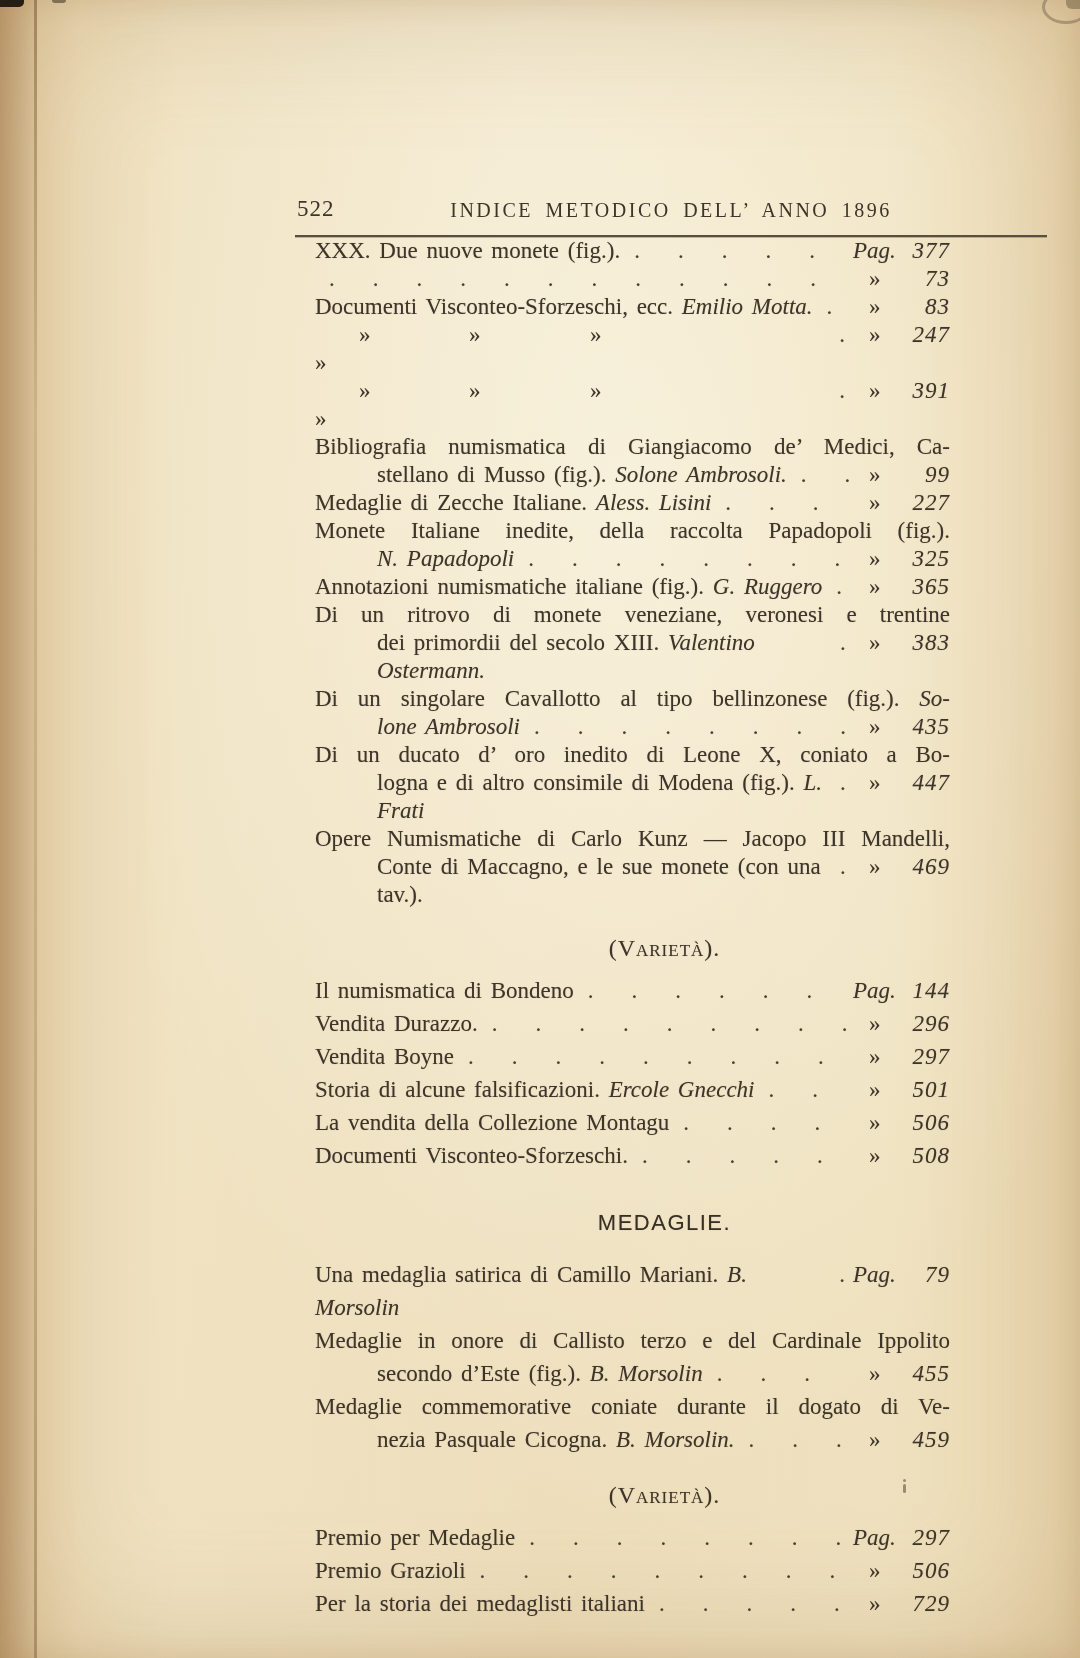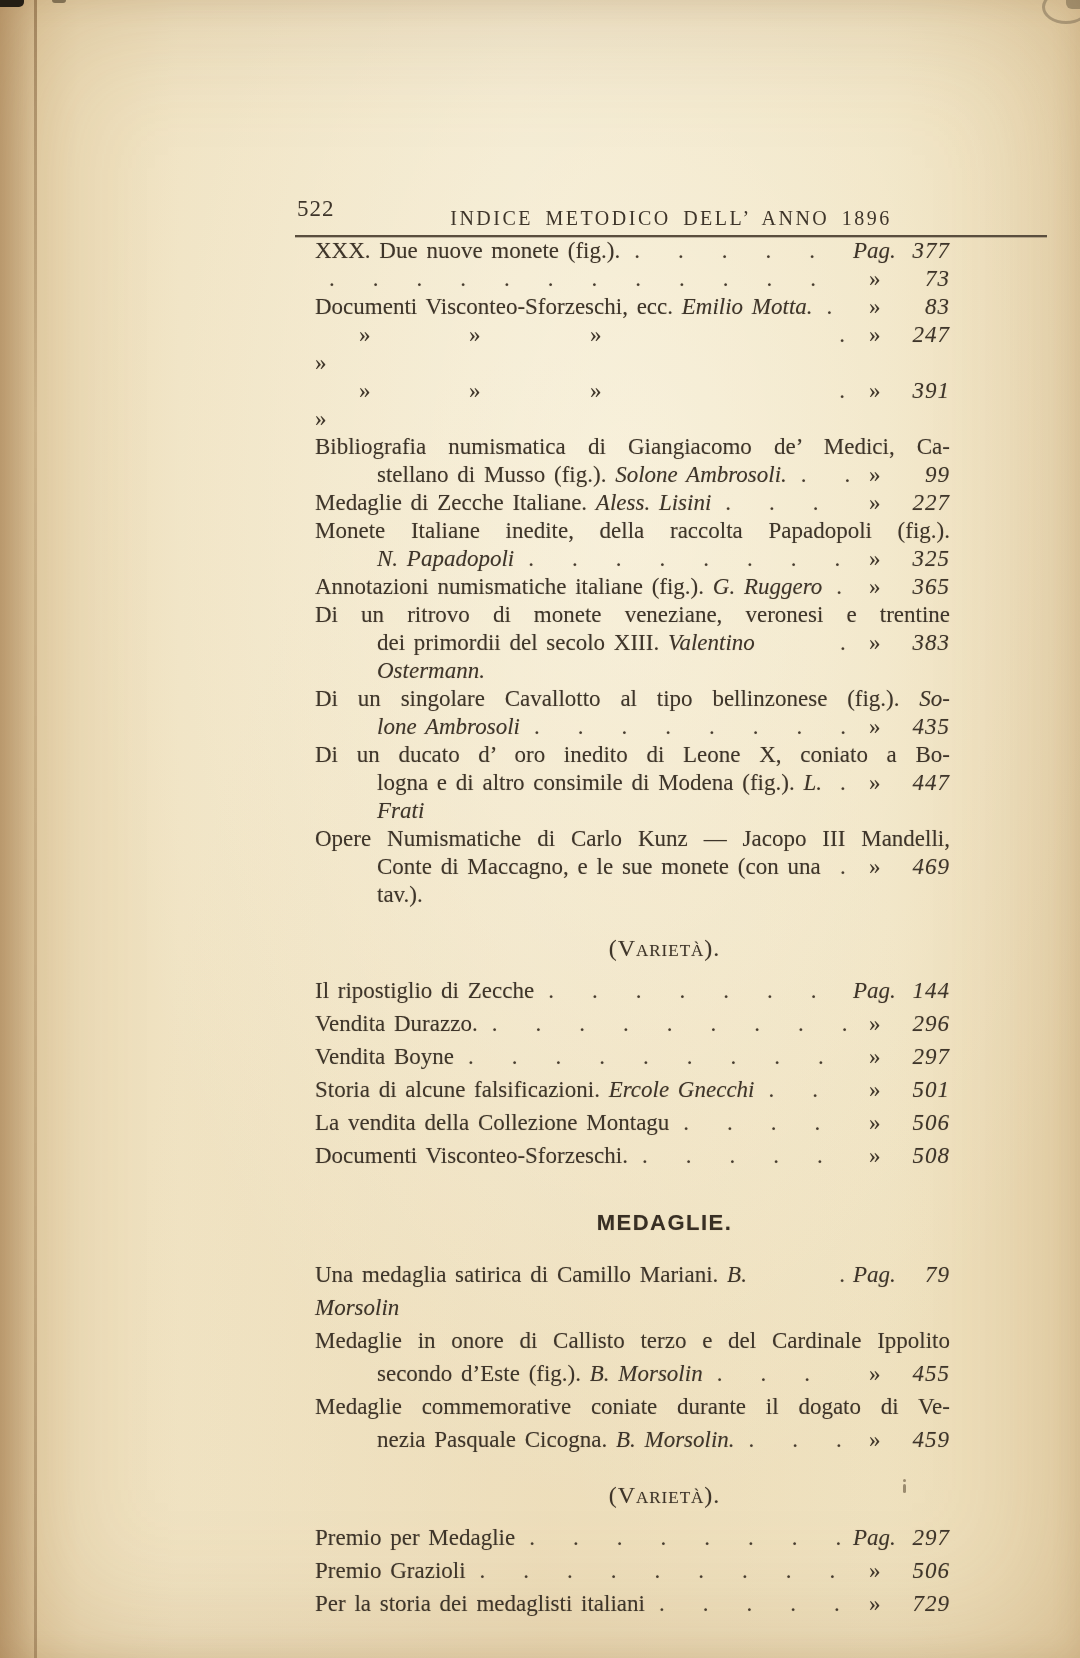--- a/index.html
+++ b/index.html
@@ -30,21 +30,21 @@
   .mark-tr{position:absolute;right:-10px;top:-10px;width:42px;height:28px;border:3px solid rgba(128,112,86,.55);border-radius:50%;}
   .mark-tr2{position:absolute;right:0;top:0;width:14px;height:9px;background:rgba(96,82,58,.45);border-radius:0 0 0 6px;}
   .speck{position:absolute;left:903px;top:1484px;width:3px;height:9px;background:rgba(86,70,46,.55);border-radius:2px;}
   .speck:before{content:"";position:absolute;left:0;top:-5px;width:3px;height:3px;border-radius:50%;background:rgba(86,70,46,.55);}
 
   .content{position:absolute;left:295px;top:196px;width:752px;}
   .header-row{position:relative;width:752px;height:30px;}
   .folio{position:absolute;left:2px;top:0;font-size:23px;letter-spacing:1px;font-family:Liberation Serif, serif;}
   .running-title{
     position:absolute;left:0;right:0;top:3px;text-align:center;
-    font-size:20px;letter-spacing:2.5px;word-spacing:5px;margin-top:8px;
+    font-size:20px;letter-spacing:2.5px;word-spacing:5px;
   }
   .header-rule{width:752px;height:2px;margin-top:9px;background:#5a4e3e;box-shadow:0 1px 0 rgba(90,78,62,.35);}
 
   .toc{width:655px;font-size:23px;word-spacing:3px;text-shadow:0 0 1px rgba(62,48,28,.30);}
   .toc-list{margin:0;}
   .toc-line{display:flex;align-items:baseline;margin-left:20px;}
   .toc-line.indent{padding-left:62px;}
   .toc-line.full{display:block;text-align:justify;text-align-last:justify;}
   .line-text{flex:0 1 auto;min-width:0;}
   .it{font-style:italic;}
@@ -57,21 +57,21 @@
   .ref-label.pag{font-style:italic;}
   .ref-label.ditto-sym{padding-left:16px;}
   .ref-num{min-width:44px;text-align:right;letter-spacing:1px;font-style:italic;}
   .ditto-mark{display:inline-block;width:121px;}
   .ditto-mark:first-child{margin-left:44px;width:110px;}
 
   .heading{width:655px;text-align:center;padding-left:42px;box-sizing:content-box;}
   .heading.smallcaps{font-variant:small-caps;font-size:24px;letter-spacing:1px;margin:26px 0 12px 0;}
   .heading.bold{
     font-family:"Liberation Sans","DejaVu Sans",sans-serif;
-    font-weight:bold;font-size:22px;letter-spacing:1.5px;margin:38px 0 22px 0;
+    font-weight:normal;font-size:22px;letter-spacing:1.5px;margin:38px 0 22px 0;
     color:#382f24;
   }
 </style>
 </head>
 <body>
 
 <div class="page">
   <div class="fold-shade"></div>
   <div class="fold-line"></div>
   <div class="mark-tl"></div>
@@ -194,21 +194,21 @@
             <span class="dots">..................</span>
             <span class="ref">
               <span class="ref-label ditto-sym">»</span>
               <span class="ref-num">469</span>
             </span>
           </div>
         </div>
         <div class="heading smallcaps">(Varietà).</div>
         <div class="toc-list" style="line-height: 33px;">
           <div class="toc-line">
-            <span class="line-text"><span>Il ripostiglio di Zecche</span></span>
+            <span class="line-text"><span>Il numismatica di Bondeno</span></span>
             <span class="dots">..................</span>
             <span class="ref">
               <span class="ref-label pag">Pag.</span>
               <span class="ref-num">144</span>
             </span>
           </div>
           <div class="toc-line">
             <span class="line-text"><span>Vendita Durazzo.</span></span>
             <span class="dots">..................</span>
             <span class="ref">

